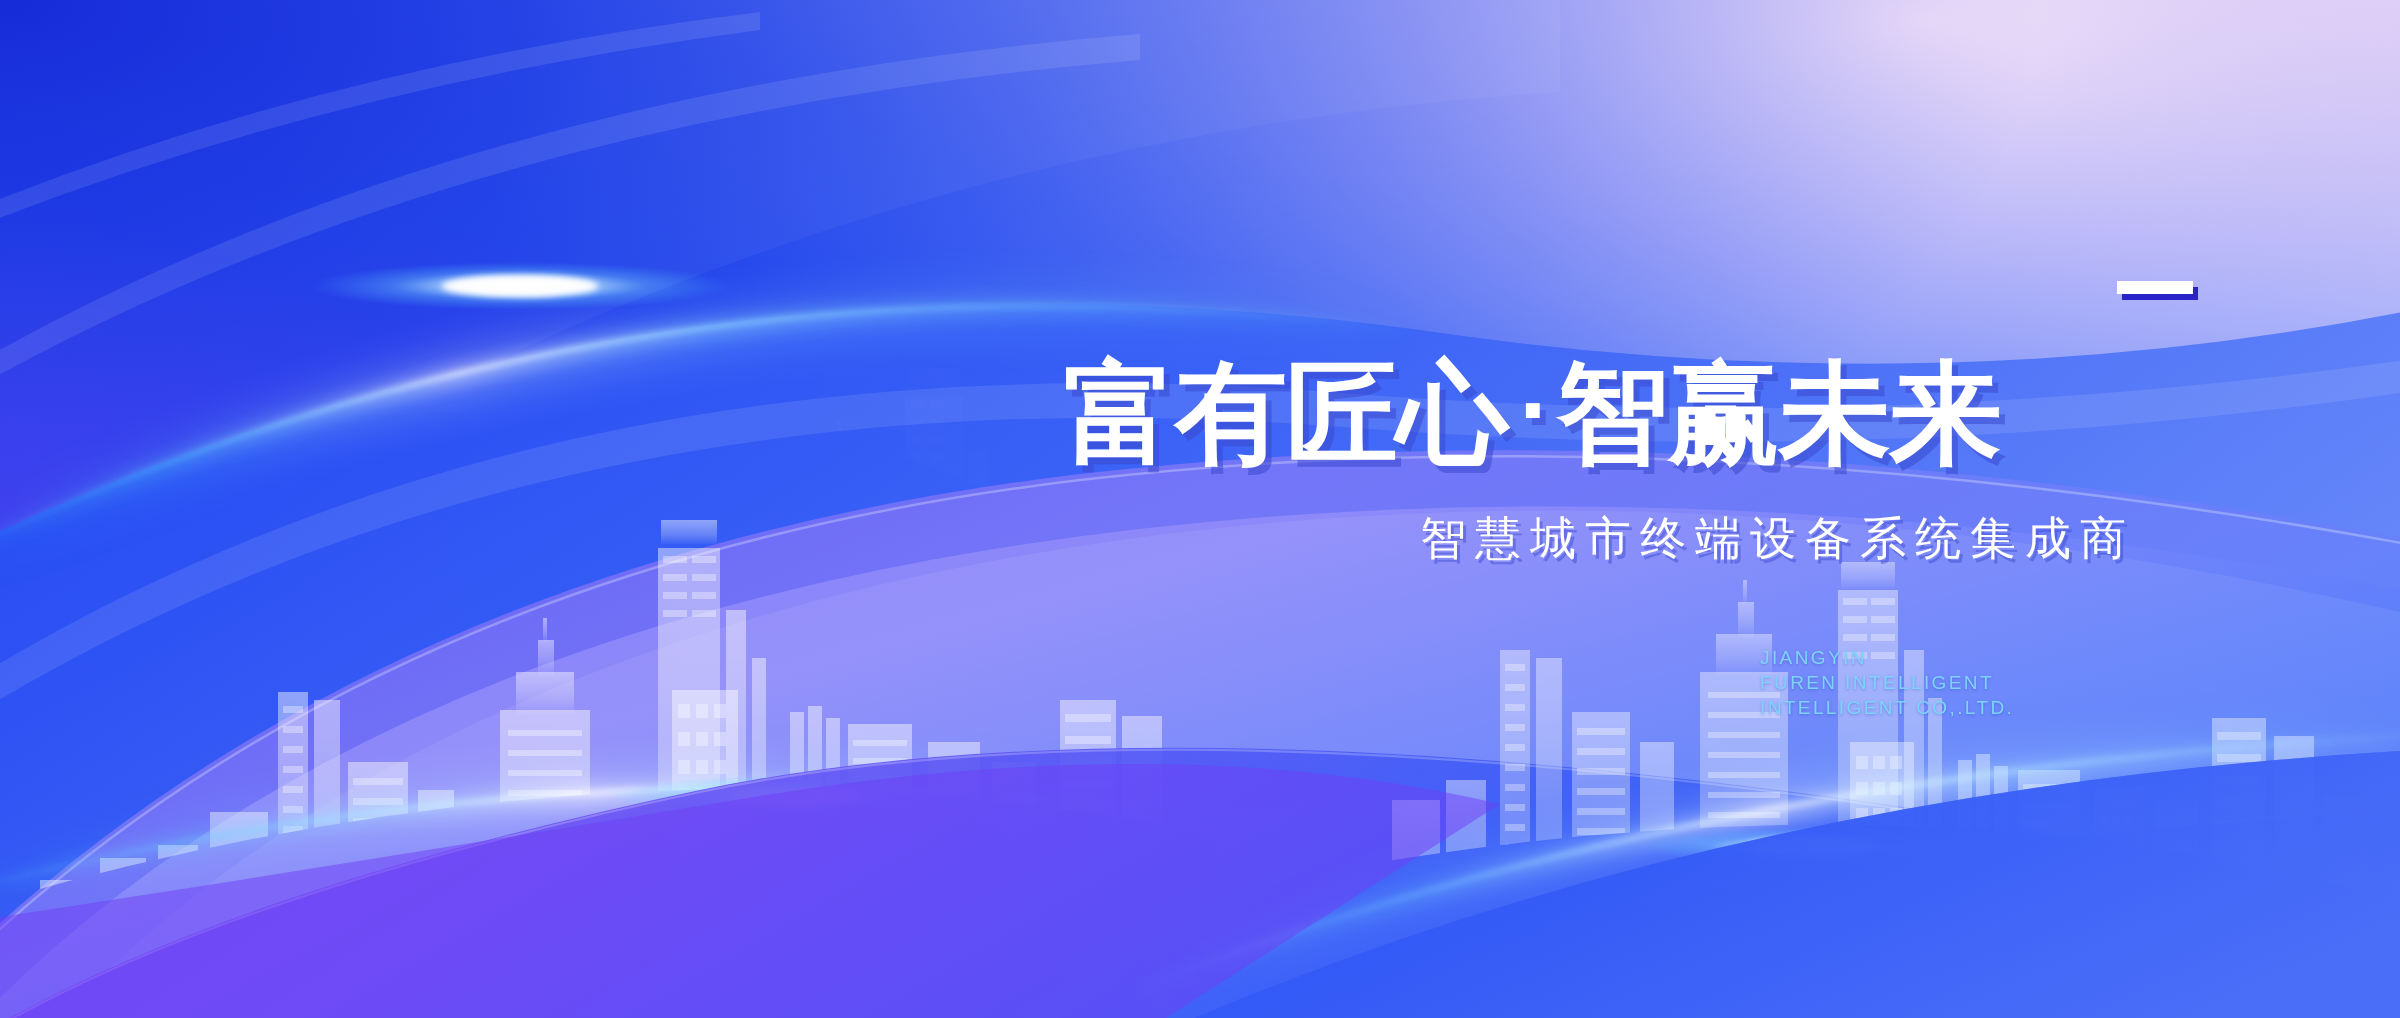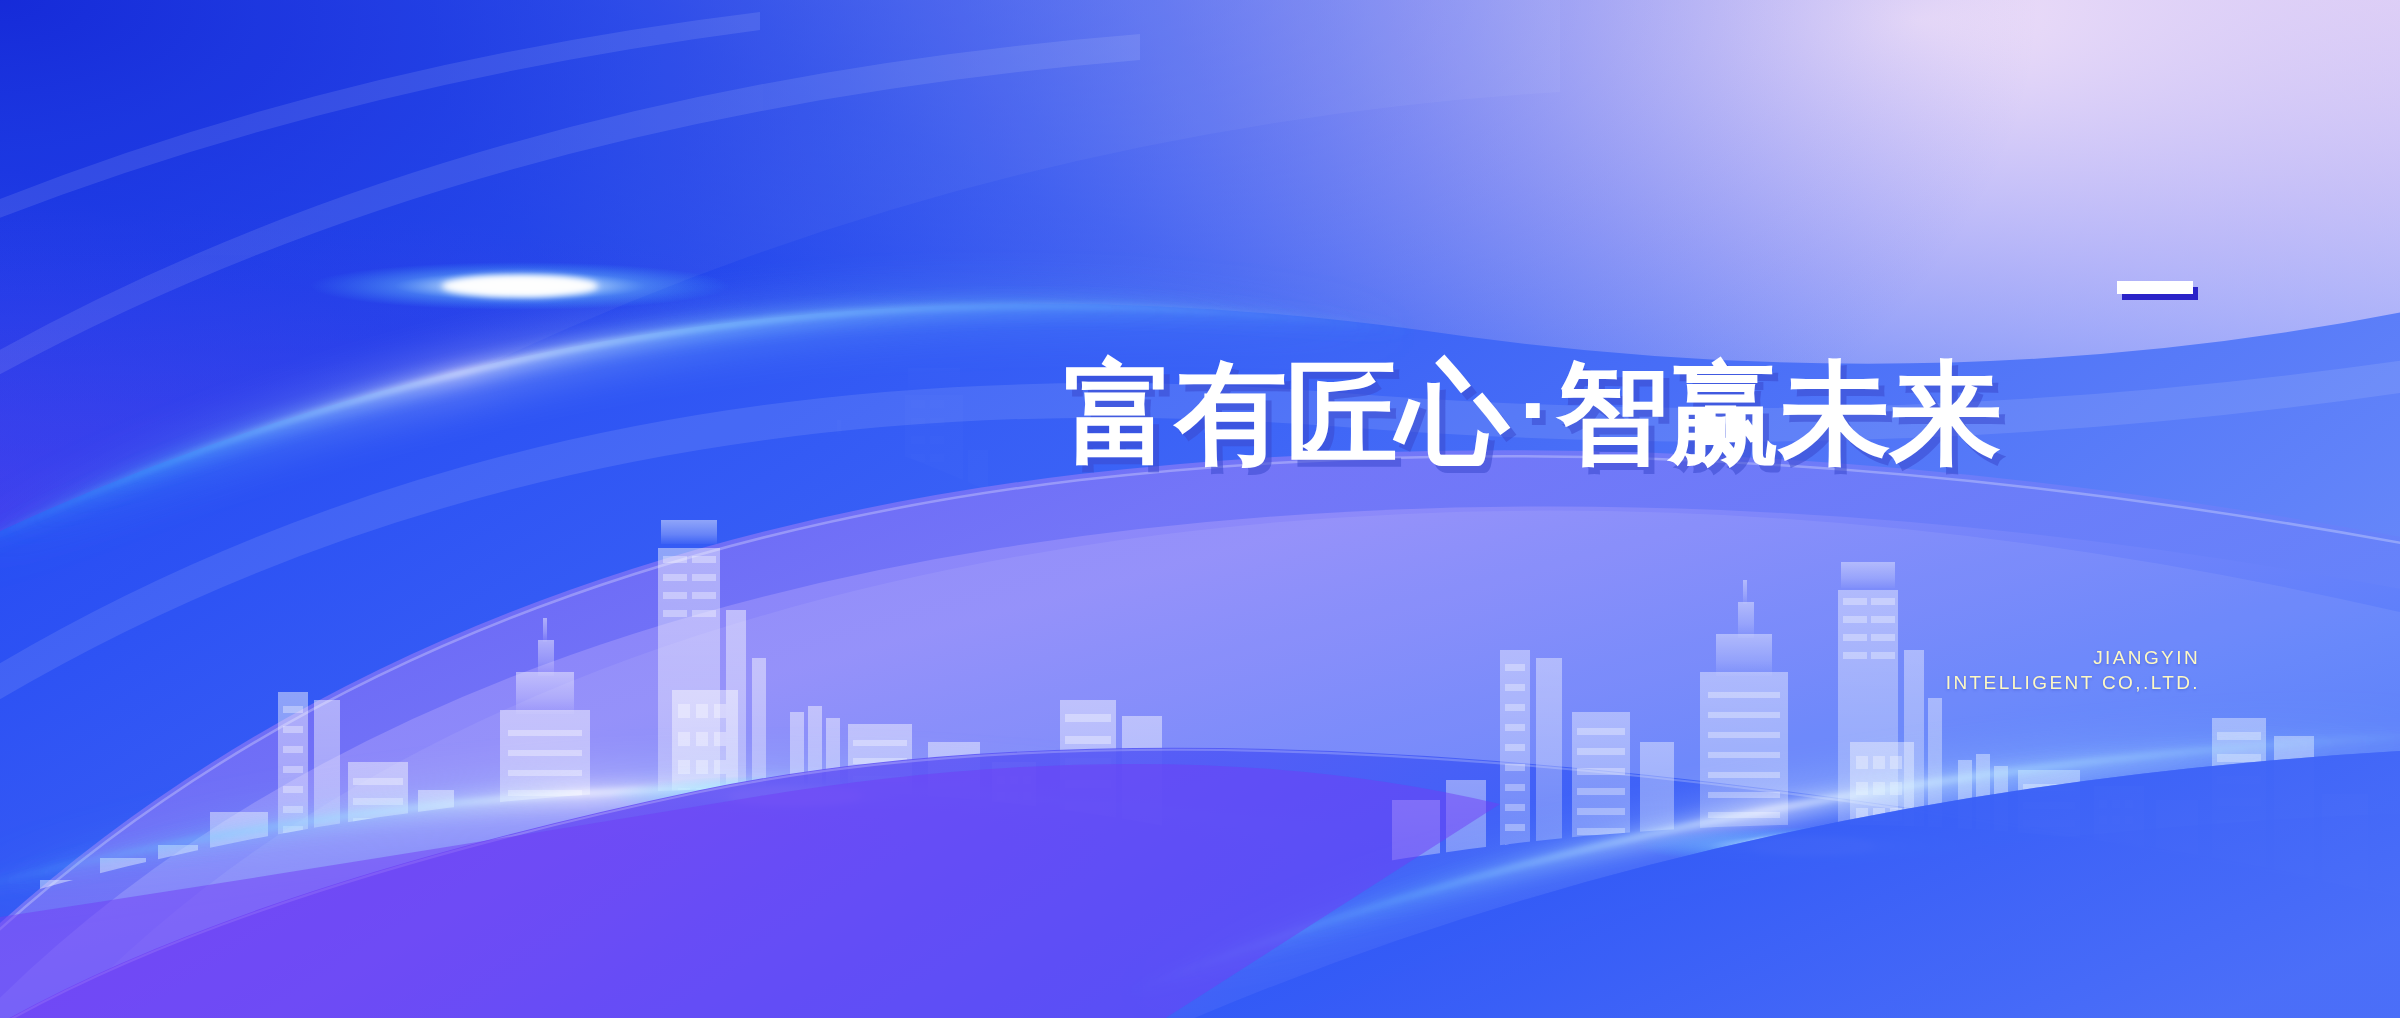--- a/index.html
+++ b/index.html
@@ -67,22 +67,21 @@
     letter-spacing:9px;
     white-space:nowrap;
     text-shadow: 3px 4px 0 rgba(58,72,205,0.45);
     font-family:"DejaVu Sans","Liberation Sans",sans-serif;
   }
 
   #company {
     position:absolute;
     left:1760px; top:645px;
     width:440px;
-    text-align:right;
-    color:#fef9c3;
+    color:#7dd3fc;
     font-size:19px;
     line-height:25px;
     letter-spacing:2.4px;
     font-family:"Liberation Sans", sans-serif;
     text-shadow:0 1px 3px rgba(30,50,170,0.35);
   }
   #company div { white-space:nowrap; }
 </style>
 </head>
 <body>
@@ -771,20 +770,22 @@
   </svg>
 
   <div class="text-block">
 
     <div id="dash"></div>
 
     <div id="headline">
       <span>富有匠心</span><span class="sep">·</span><span>智赢未来</span>
     </div>
 
+    <div id="subtitle">智慧城市终端设备系统集成商</div>
 
     <div id="company">
       <div>JIANGYIN</div>
+      <div>FUREN INTELLIGENT</div>
       <div>INTELLIGENT CO,.LTD.</div>
     </div>
 
   </div>
 </div>
 
 </body></html>

